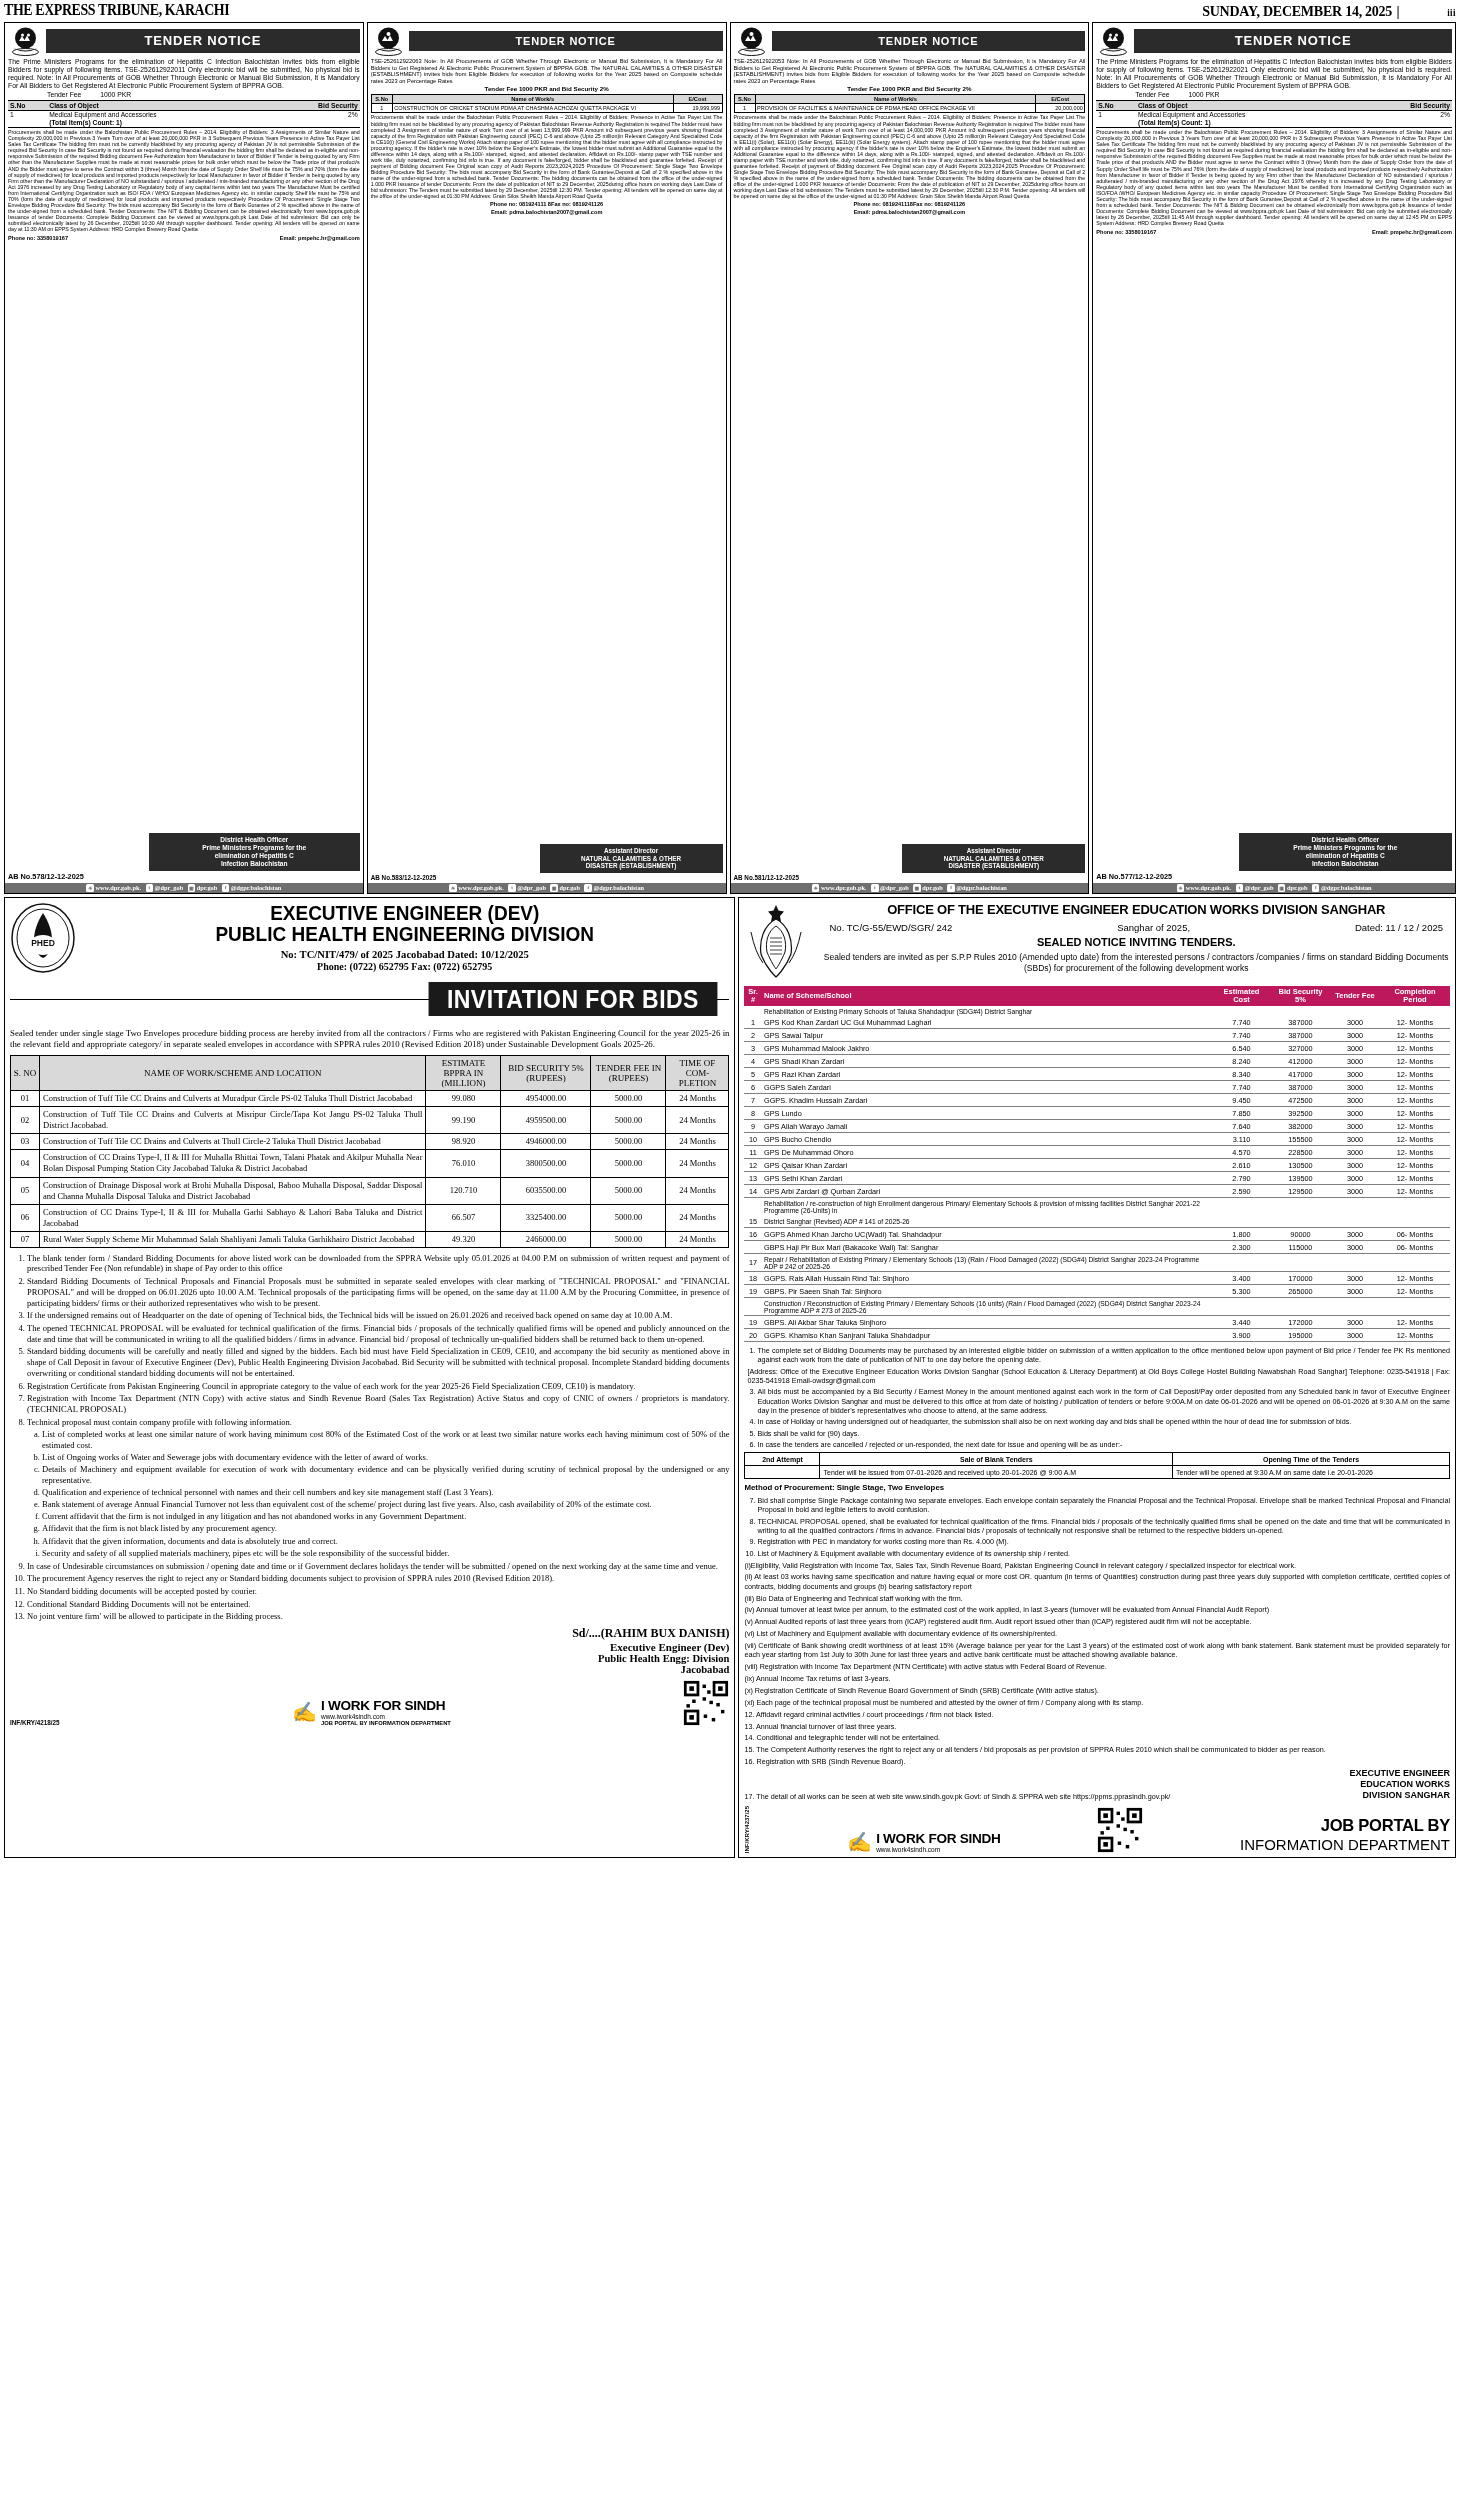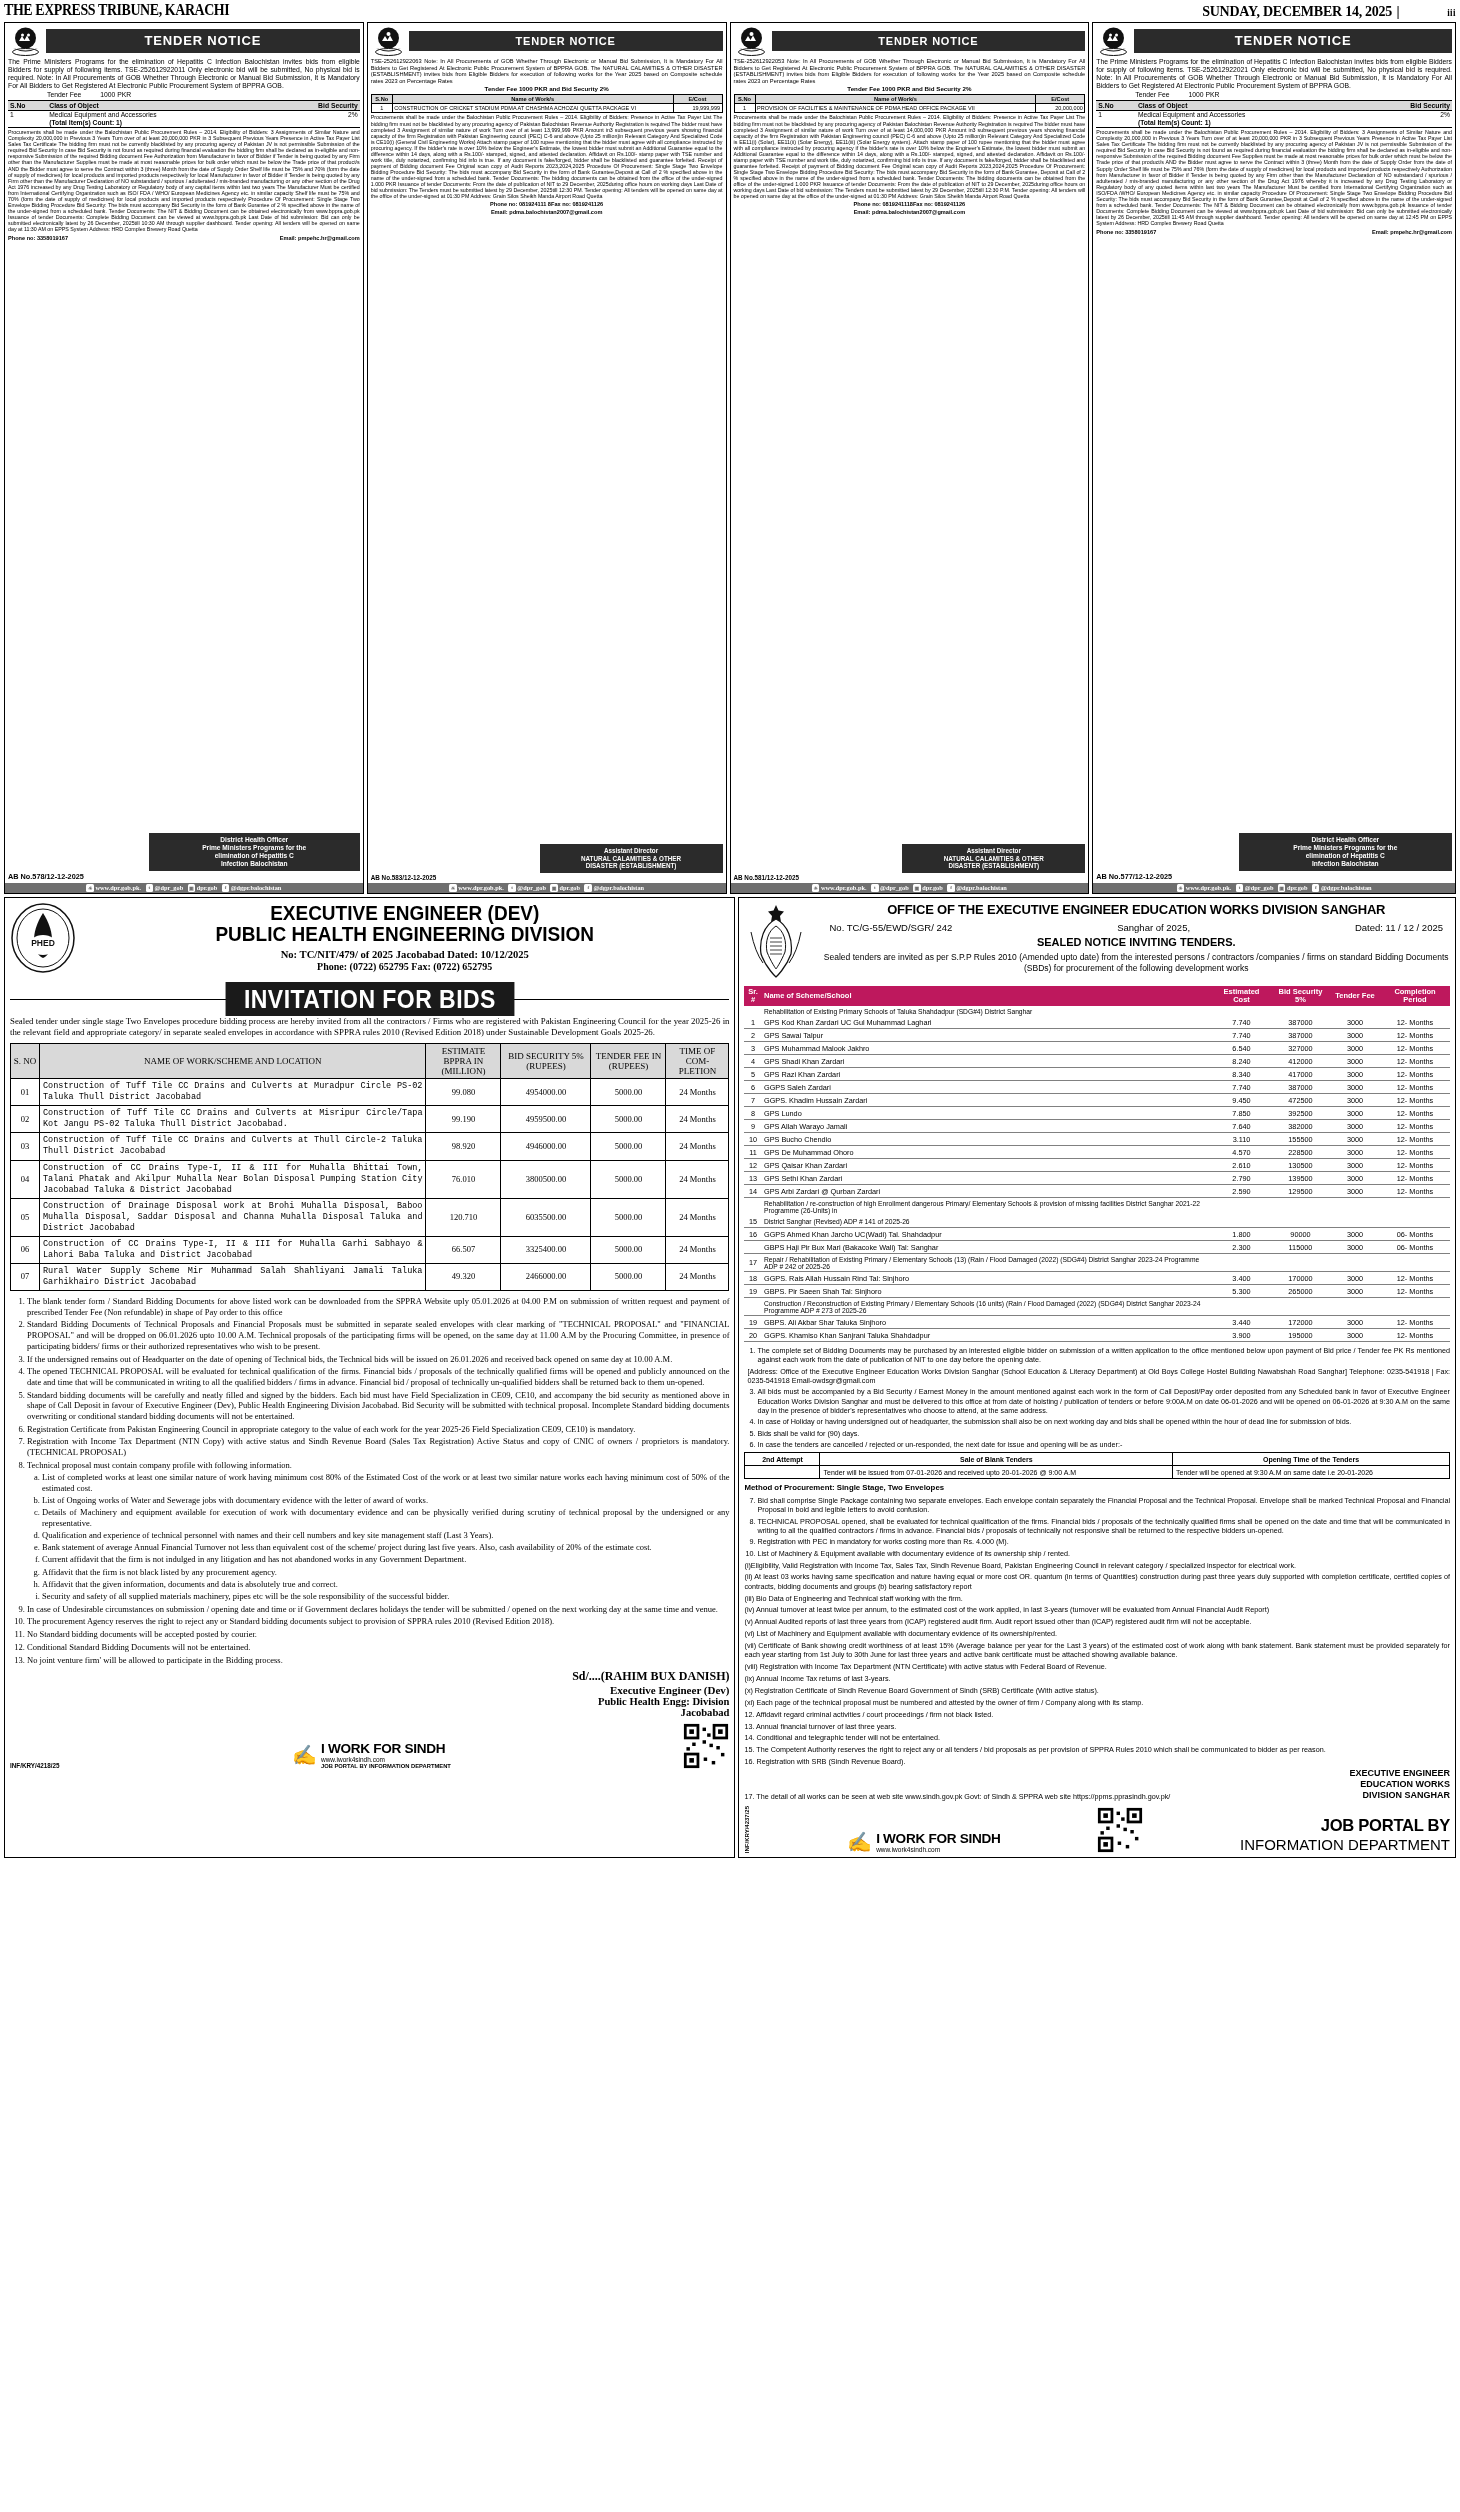--- a/index.html
+++ b/index.html
@@ -120,40 +120,40 @@
   .phed-logo{ width:66px; height:75px; flex:0 0 66px; }
   .phed-title{
     flex:1; text-align:center; font-family:"Liberation Sans", sans-serif;
     font-weight:bold;
   }
   .phed-title .l1{ font-size:20px; letter-spacing:0px; transform:scaleX(.95); }
   .phed-title .l2{ font-size:20px; margin-top:-2.5px; transform:scaleX(.95);}
   .phed-title .l3{ font-family:"Liberation Serif",serif; font-size:10.6px; margin-top:3px; font-weight:bold;}
   .phed-title .l4{ font-family:"Liberation Serif",serif; font-size:10px; margin-top:1.5px; font-weight:bold;}
 
-  .ifb-wrap{ position:relative; text-align:center; margin:5px 0 0 0; }
+  .ifb-wrap{ position:relative; text-align:right; margin:5px 0 12px 0; }
   .ifb-wrap:before{
     content:""; position:absolute; left:0; right:0; top:50%;
     border-top:1.5px solid #000;
   }
   .ifb{
     position:relative; display:inline-block; background:#1a1a1a; color:#fff;
     font-family:"Liberation Sans",sans-serif; font-weight:bold;
     font-size:25px; letter-spacing:0.5px; padding:2.5px 20px; transform:scaleX(.92);
   }
   .serif{ font-family:"Liberation Serif", serif; }
   .p-just{ font-size:8.8px; line-height:1.28; text-align:justify; }
 
   table.phed{ width:100%; border-collapse:collapse; margin-top:4px;
               font-family:"Liberation Serif",serif; font-size:8.5px; }
   table.phed th{ border:1px solid #000; background:#d9d9d9; padding:2px 2px;
                  font-weight:normal; text-align:center; line-height:1.14; font-size:9px;}
   table.phed td{ border:1px solid #000; padding:2px 3px; vertical-align:middle; line-height:1.3;}
   table.phed td.c{ text-align:center; }
-  table.phed td.j{ text-align:justify;font-family:Liberation Mono, monospace; }
+  table.phed td.j{ text-align:justify; }
 
   ol.terms{ margin:5px 0 0 0; padding-left:17px; font-family:"Liberation Serif",serif;
             font-size:8.5px; line-height:1.26; text-align:justify; }
   ol.terms>li{ margin-bottom:2px; }
   ol.alpha{ list-style:lower-alpha; padding-left:15px; margin:1.5px 0 0 0;}
   ol.alpha>li{ margin-bottom:1.5px; }
   .sigright{ text-align:right; margin-top:4px; font-family:"Liberation Serif",serif;}
   .sigright .s1{ font-size:12px; font-weight:bold;}
   .sigright .s2{ font-size:11px; font-weight:bold;}
   .sigright .s3{ font-size:10.6px; font-weight:bold;}

